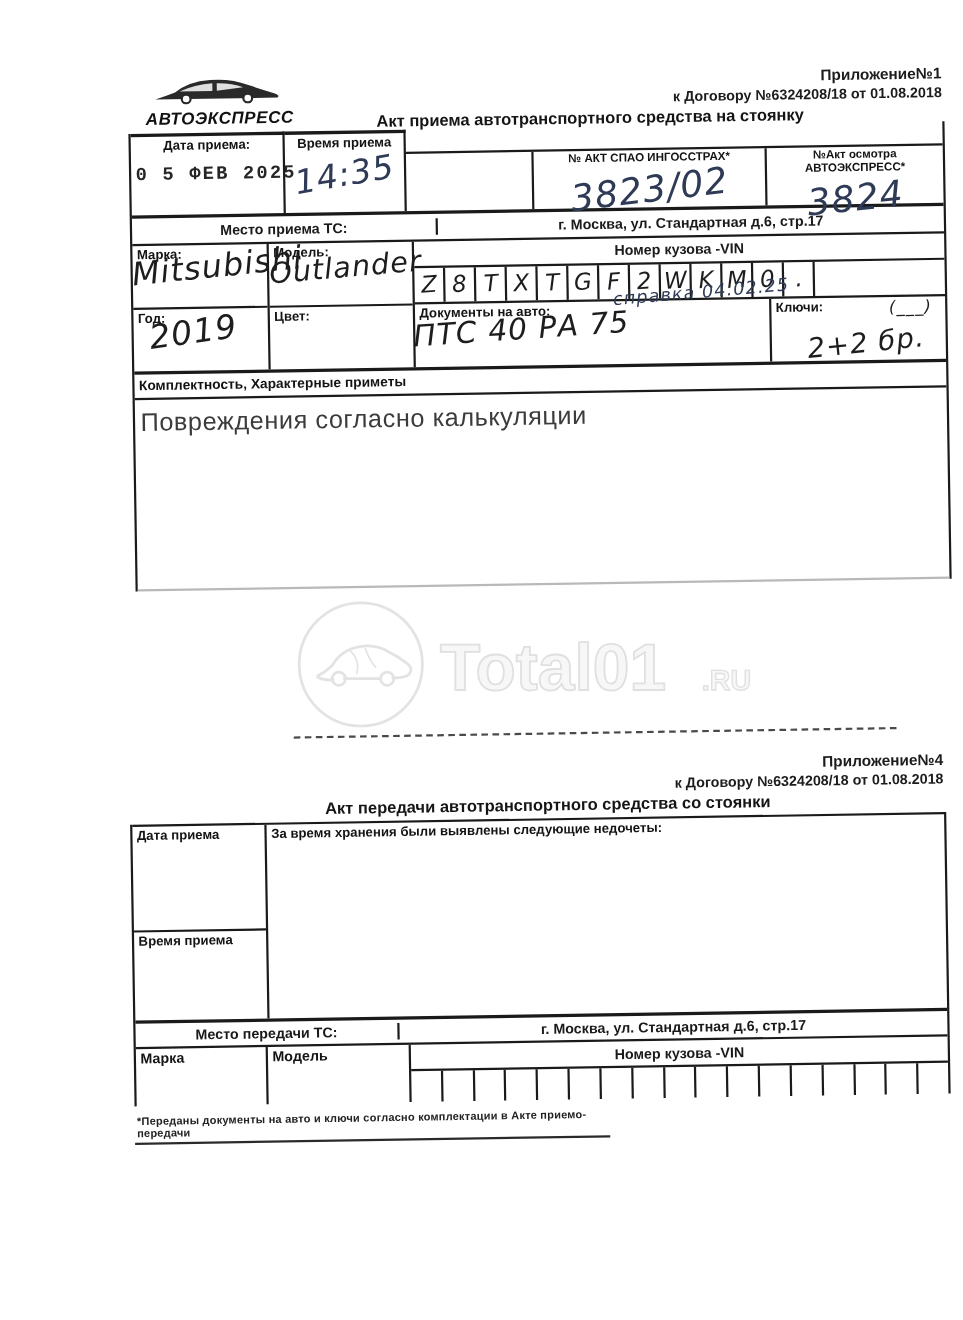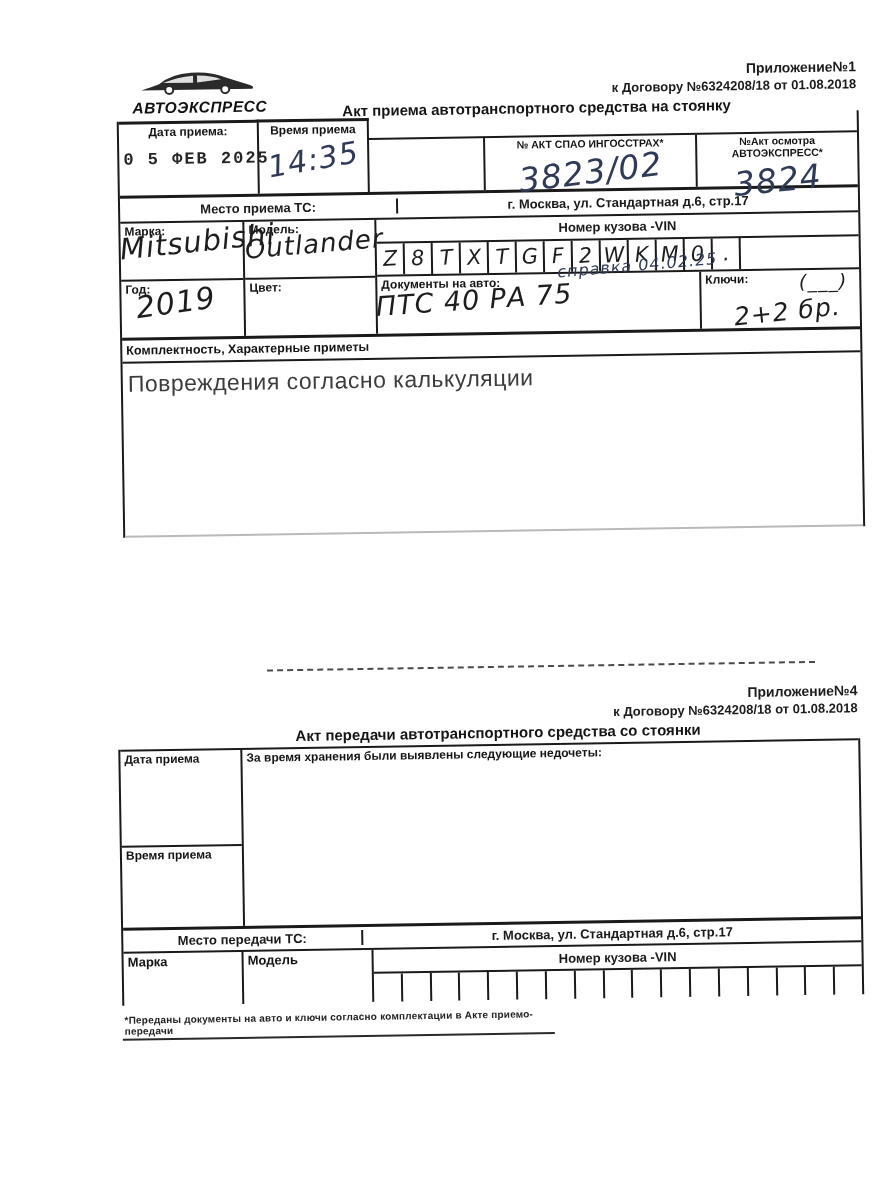--- a/index.html
+++ b/index.html
@@ -213,21 +213,21 @@
                 <span class="hw pen-black vin-char">.</span>
               </div>
               <div style="flex: 1 1 0%;"></div>
             </div>
           <div class="docsRow">
             <div class="cell c-docs pad">
               <div class="lbl">Документы на авто:</div>
             </div>
             <div class="cell c-keys pad">
               <div class="lbl">Ключи:</div>
-              <div class="hw pen-black" style="position:absolute;right:12px;top:0;font-size:19px">(___)</div>
+              <div class="hw pen-black" style="position:absolute;right:12px;top:0;font-size:15px">(___)</div>
               <div class="hw pen-black" style="font-size:25px;transform:rotate(-5deg);margin:10px 0 0 28px">2+2 бр.</div>
             </div>
           </div>
         </div>
       </div>
 
       <div class="row rowE bT3">
         <div class="cell pad lbl" style="font-size:12.5px">Комплектность, Характерные приметы</div>
       </div>
 
@@ -236,20 +236,33 @@
       </div>
     </div>
 
     <div class="ov hw pen-black" style="left:1px;top:162px;font-size:29px;transform:rotate(-5deg)">Mitsubishi</div>
     <div class="ov hw pen-black" style="left:126px;top:168px;font-size:26px;transform:rotate(-4deg)">Outlander</div>
     <div class="ov hw pen-black" style="left:16px;top:222px;font-size:30px;transform:rotate(-7deg)">2019</div>
     <div class="ov hw pen-blue" style="left:438px;top:200px;font-size:16px;transform:rotate(-4deg)">справка 04.02.25</div>
     <div class="ov hw pen-black" style="left:256px;top:226px;font-size:27px;transform:rotate(-3deg)">ПТС 40 РА 75</div>
   </div>
 
+  <div class="watermark">
+    <svg width="440" height="122" viewBox="0 0 440 122">
+      <g fill="none" stroke="#e3e3e3" stroke-width="2.5">
+        <circle cx="62" cy="61" r="56"></circle>
+        <path d="M22 72 Q30 68 36 62 Q44 48 60 45 Q76 42 88 50 Q96 54 104 60 Q110 64 106 70 Q100 74 90 73 M22 72 Q28 76 38 75 M46 74 L80 74"></path>
+        <circle cx="42" cy="74" r="6"></circle>
+        <circle cx="86" cy="74" r="6"></circle>
+        <path d="M52 48 Q62 58 58 70 M66 46 Q70 58 76 64" stroke-width="1.5"></path>
+      </g>
+      <text x="134" y="84" font-family="Liberation Sans, sans-serif" font-size="60" font-weight="bold" fill="#f7f7f7" stroke="#e0e0e0" stroke-width="1.6">Total01</text>
+      <text x="372" y="84" font-family="Liberation Sans, sans-serif" font-size="26" font-weight="bold" fill="#f7f7f7" stroke="#e0e0e0" stroke-width="1.2">.RU</text>
+    </svg>
+  </div>
 
   <div class="doc" id="doc2">
 
     <div class="dashes"></div>
 
     <div class="appendix" style="top:12px">Приложение№4</div>
     <div class="contract" style="top:30px">к Договору №6324208/18 от 01.08.2018</div>
     <div class="doc-title" style="left:100px;top:48px;width:560px;">Акт передачи автотранспортного средства со стоянки</div>
 
     <div class="tbl" style="top:68px">

